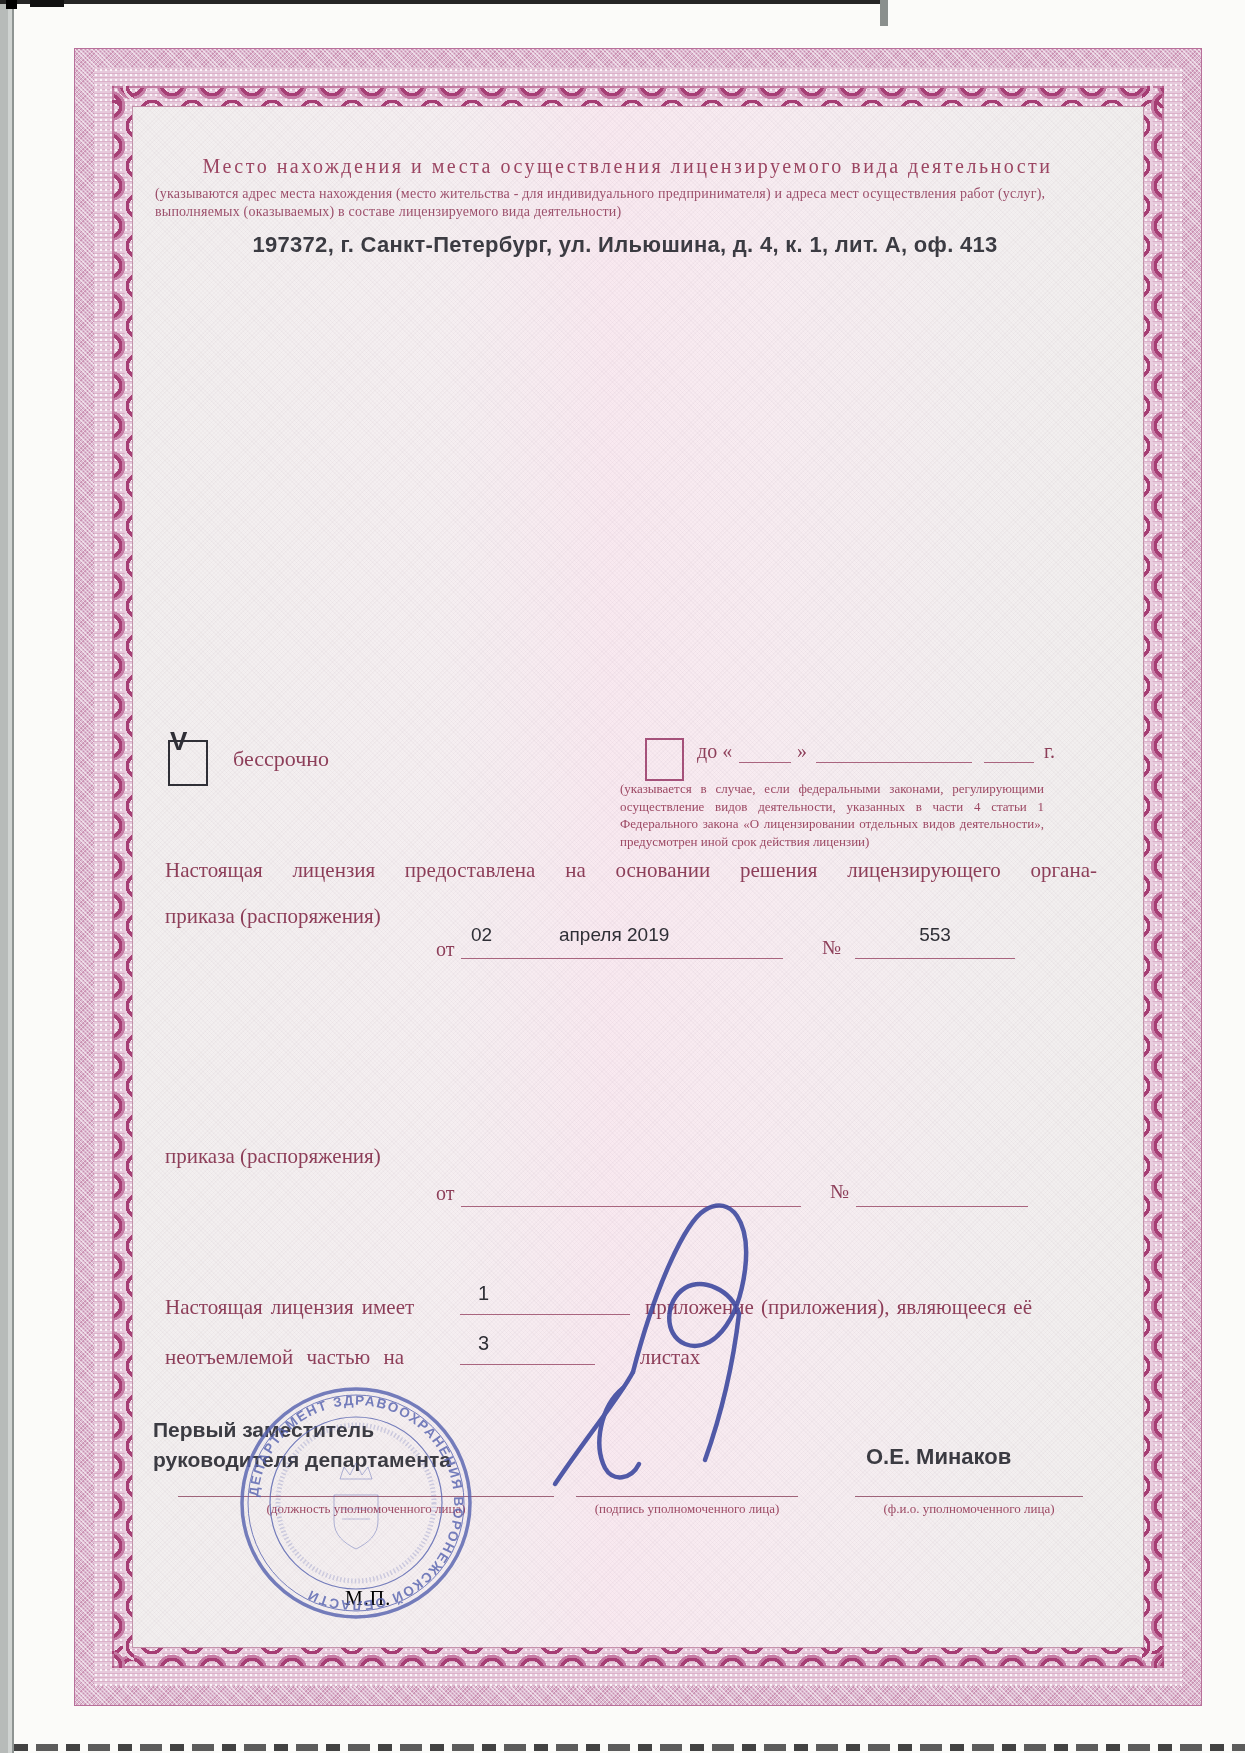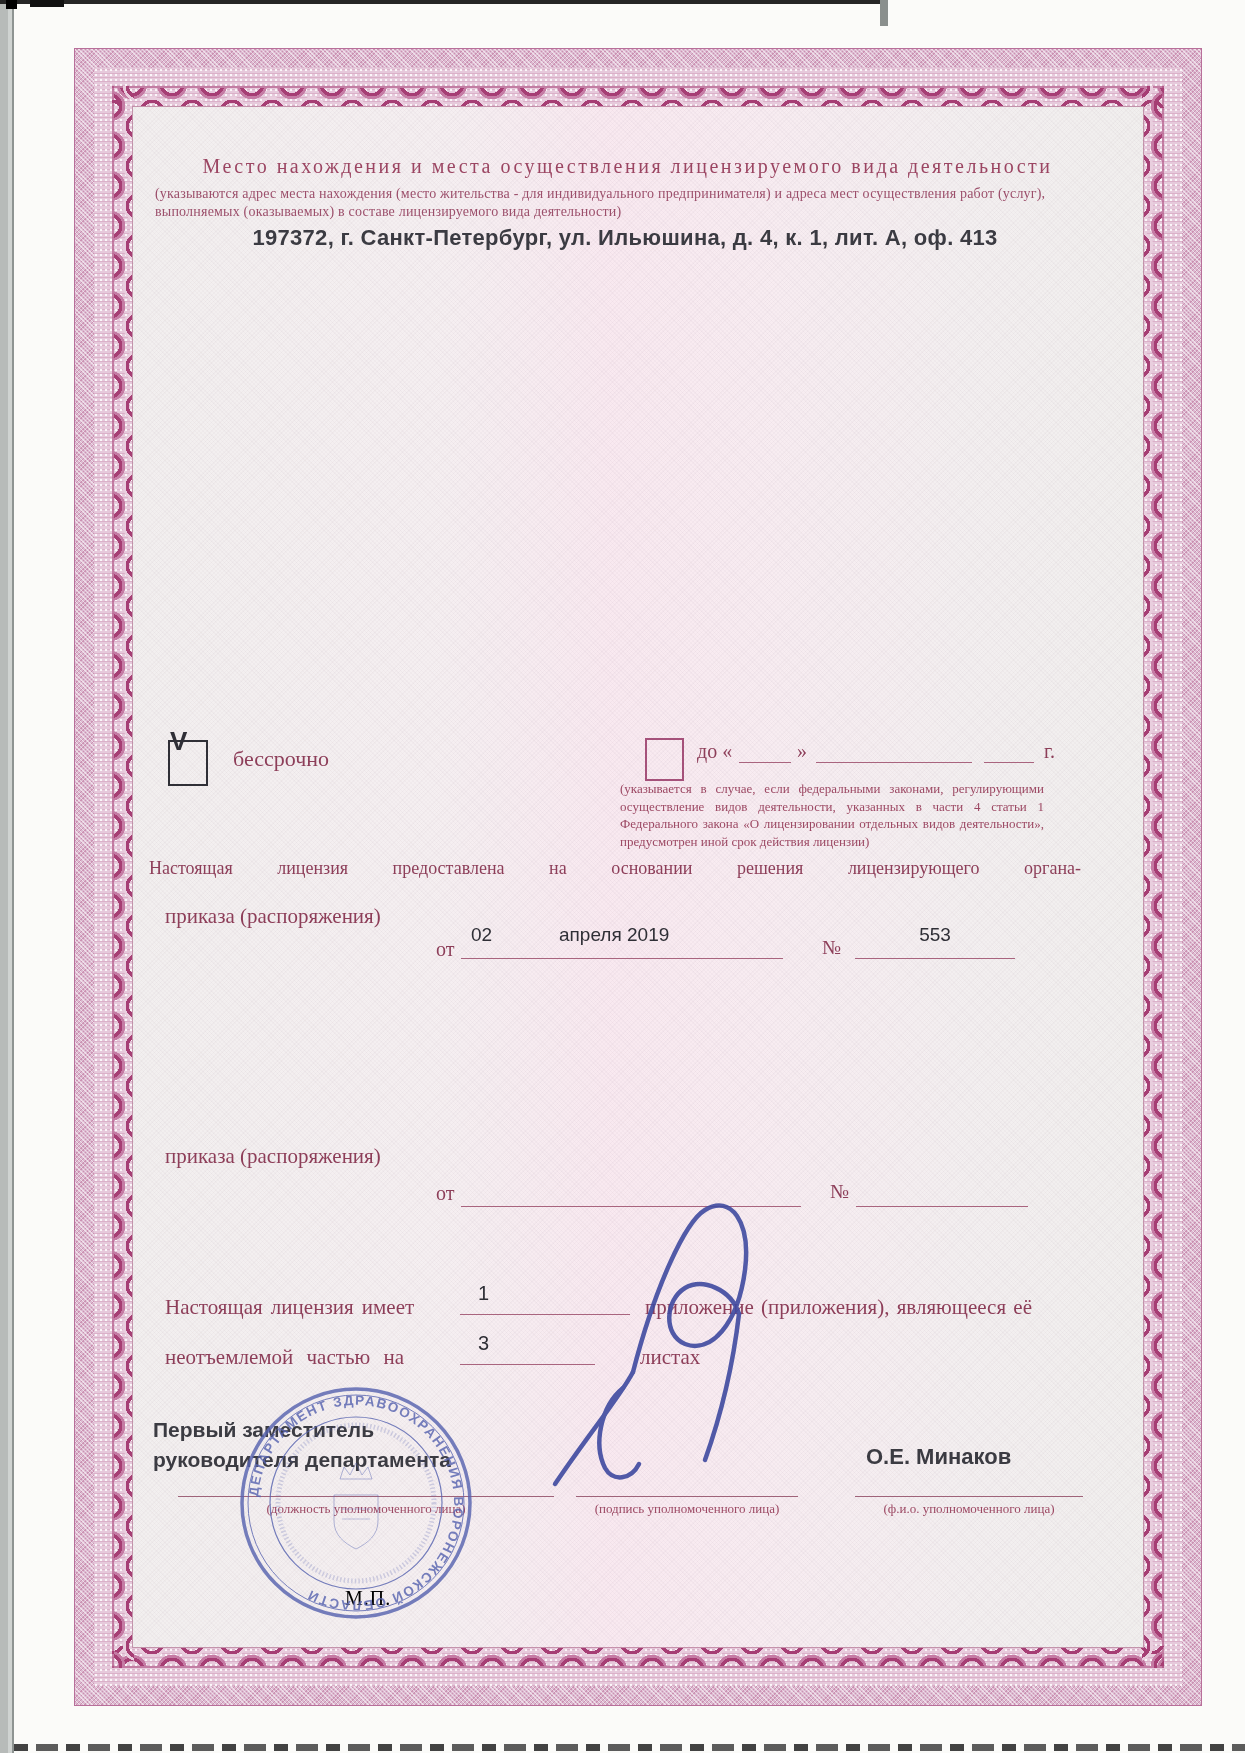--- a/index.html
+++ b/index.html
@@ -56,40 +56,40 @@
       radial-gradient(circle 16px at -4px 20px,transparent 0 9px,var(--bd) 9px 12.5px,var(--bl) 12.5px 15px,transparent 15.5px);
     background-size:20px 40px,20px 40px;background-position:0 0,0 20px;background-repeat:repeat-y;}
   .inner{position:absolute;inset:58px;border:1px solid rgba(150,60,105,.5);
     background-image:
       repeating-linear-gradient(45deg,rgba(150,130,145,.05) 0 1px,transparent 1px 3px),
       repeating-linear-gradient(-45deg,rgba(150,130,145,.05) 0 1px,transparent 1px 3px),
       linear-gradient(90deg,#f2efef 0%,#f5eff1 30%,#f9e9f0 47%,#f8ecf1 62%,#f3eff0 82%,#f1efee 100%);}
 
   
   .ser{font-family:"Liberation Serif","DejaVu Serif",serif;color:var(--maroon);}
-  .sans{font-family:"Liberation Sans","DejaVu Sans",sans-serif;color:var(--dark);}
+  .sans{font-family:"Liberation Sans","DejaVu Sans",sans-serif;color:var(--dark);margin-top:7px;}
   .center{text-align:center;}
   .rule{border-bottom:1px solid #9f6379;}
 
   .title{left:150px;top:155px;width:955px;font-size:20px;letter-spacing:2.5px;color:var(--title);white-space:nowrap;}
   .sub{left:155px;font-size:14px;letter-spacing:.2px;color:var(--small);white-space:nowrap;}
   .addr{left:150px;top:225px;width:950px;font-size:22px;font-weight:700;letter-spacing:.3px;}
   .addr2{left:150px;top:266px;width:950px;font-size:21.5px;font-weight:700;}
 
   .h-term{left:166px;top:690px;font-size:21px;word-spacing:2px;}
   .cb1{left:168px;top:740px;width:36px;height:42px;border:2.5px solid var(--ink);}
   .cbmark{left:0px;top:-16px;font-family:"Liberation Sans",sans-serif;font-size:26px;font-weight:700;color:var(--ink);}
   .lbl-b{left:233px;top:746px;font-size:22px;}
   .cb2{left:645px;top:738px;width:35px;height:39px;border:2px solid #a5517a;}
   .serif20{font-size:20px;}
   .blank{height:34px;border-bottom:1.5px solid var(--line);}
   .t-note{left:620px;top:780px;width:424px;font-size:13px;line-height:17.5px;color:var(--note);
           text-align:justify;}
 
-  .h-just{left:149px;width:932px;font-size:18px;text-align:justify;text-align-last:justify;}
+  .h-just{left:165px;width:932px;font-size:21px;text-align:justify;text-align-last:justify;}
   .h-sub{left:165px;font-size:21px;}
   .valline{height:36px;border-bottom:1.5px solid var(--line);}
   .val{font-family:"Liberation Sans","DejaVu Sans",sans-serif;font-size:19px;color:var(--ink);}
 
   .att{font-size:21px;}
   .pos{left:153px;font-family:"Liberation Sans","DejaVu Sans",sans-serif;font-size:21px;font-weight:600;color:var(--dark);}
   .cap{font-size:13px;color:var(--note);text-align:center;}
   .name{left:866px;top:1444px;font-family:"Liberation Sans","DejaVu Sans",sans-serif;font-size:22px;font-weight:600;color:var(--dark);}
   .mp{left:345px;top:1554px;font-size:20px;letter-spacing:1px;color:#000000;margin-top:33px;}
 </style>

